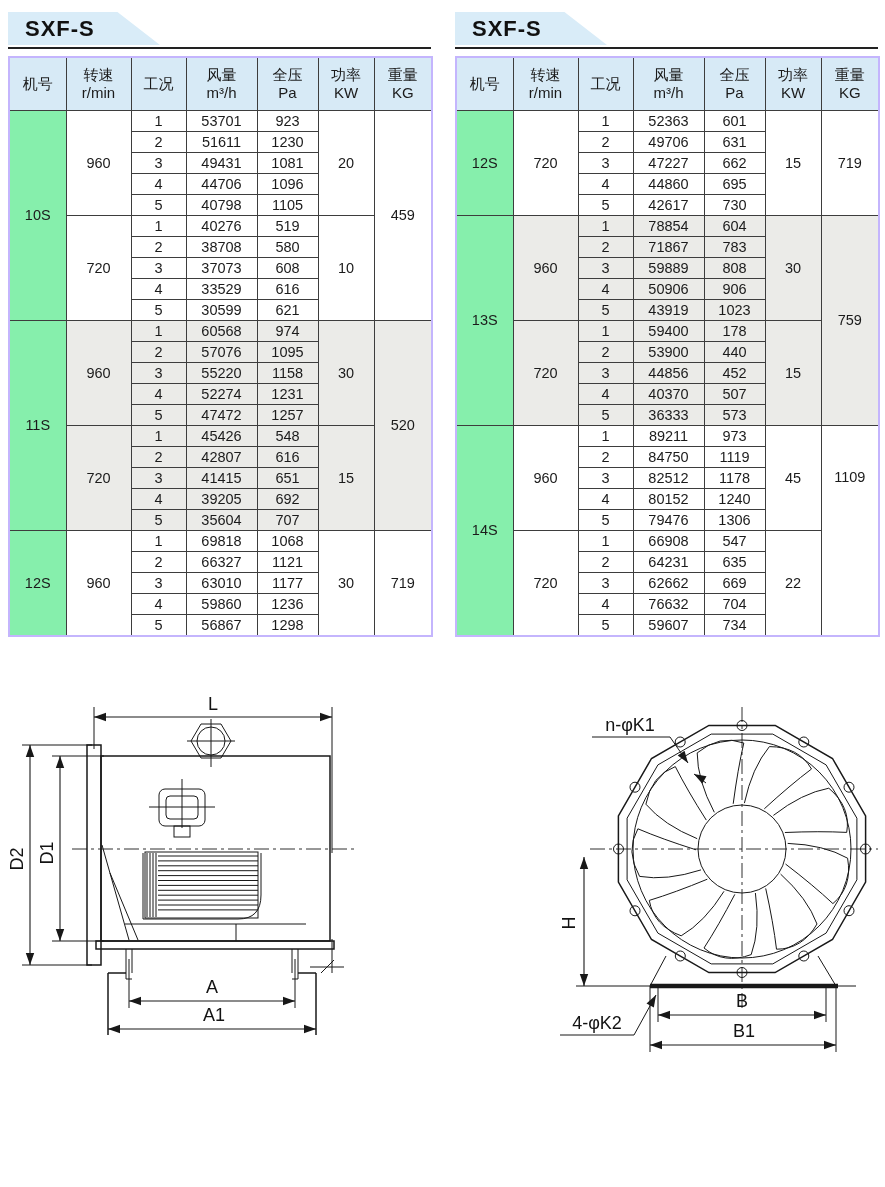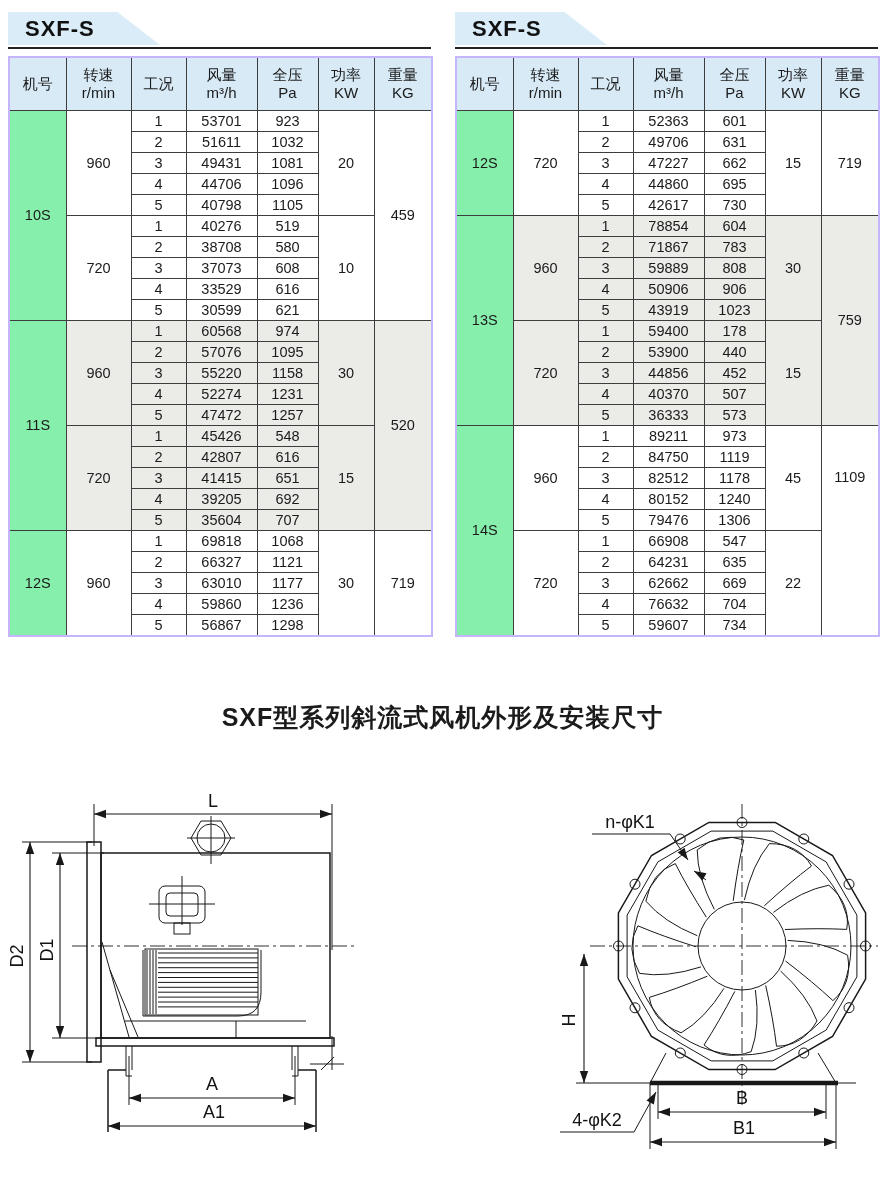--- a/index.html
+++ b/index.html
@@ -92,21 +92,21 @@
               <td class="c-speed" rowspan="5">960</td>
               <td>1</td>
               <td>53701</td>
               <td>923</td>
               <td rowspan="5">20</td>
               <td rowspan="10">459</td>
             </tr>
             <tr>
               <td>2</td>
               <td>51611</td>
-              <td>1032</td>
+              <td>1230</td>
             </tr>
             <tr>
               <td>3</td>
               <td>49431</td>
               <td>1081</td>
             </tr>
             <tr>
               <td>4</td>
               <td>44706</td>
               <td>1096</td>
@@ -420,21 +420,20 @@
               <td>5</td>
               <td>59607</td>
               <td>734</td>
             </tr>
           </tbody>
       </table>
     </section>
 
   </div>
 
-  <h2 class="section-title">SXF型系列斜流式风机外形及安装尺寸</h2>
 
   <div class="drawings">
 
     <svg id="dwg-left" width="445" height="410" viewBox="0 0 445 410">
 
       <line class="dim" x1="86" y1="40" x2="324" y2="40"></line>
       <line class="thn" x1="86" y1="30" x2="86" y2="72"></line>
       <line class="thn" x1="324" y1="30" x2="324" y2="176"></line>
       <line class="thn" x1="324" y1="262" x2="324" y2="296"></line>
       <text x="205" y="33" text-anchor="middle">L</text>

